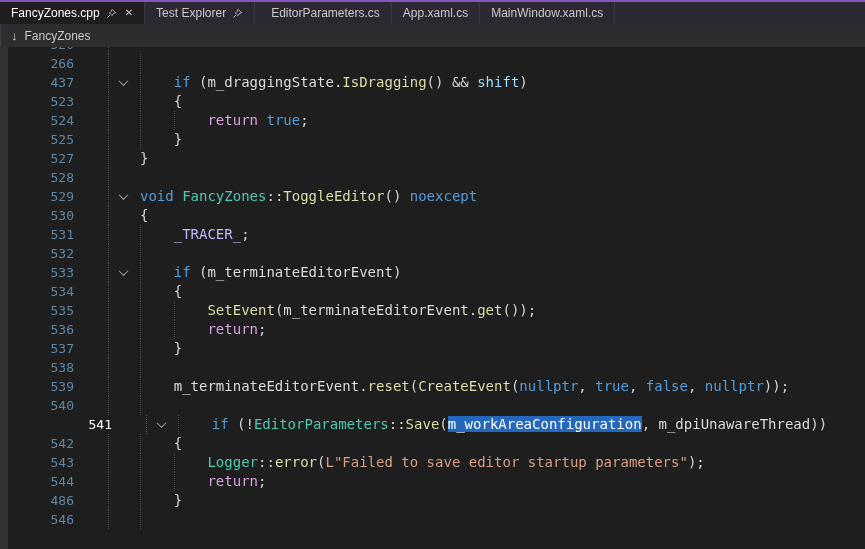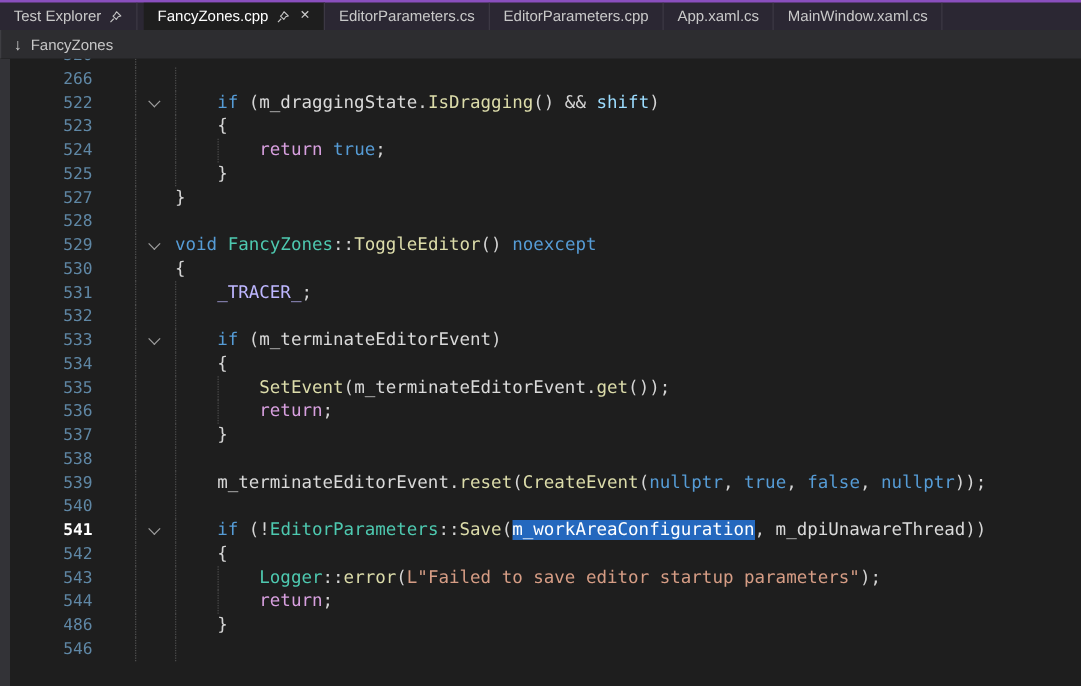--- a/index.html
+++ b/index.html
@@ -24,21 +24,21 @@
          border-top:4px solid #b9b9b9;}
   .nav-right{flex:1;border-left:1px solid #3e3e42;display:flex;align-items:center;gap:7px;padding:0 10px;}
   .down-arrow{font-size:13px;color:#cfcfcf;}
 
   
   .editor{flex:1;position:relative;background:var(--editorBg,#1e1e1e);overflow:hidden;}
   .glyphstrip{position:absolute;left:0;top:0;bottom:0;width:8px;background:var(--glyphStrip,#333337);}
   .lines{margin-top:-12px;position:relative;}
   .row{display:flex;height:19px;line-height:19px;padding-left:8px;}
   .num{flex:0 0 66px;text-align:right;font:13px/19px "DejaVu Sans Mono",monospace;color:var(--lineNum,#5f87a5);}
-  .row.cur .num{color:#ffffff;font-weight:700;}
+  .row.cur .num{color:#ffffff;font-weight:400;margin-left:38px;}
   .gap{flex:0 0 34px;}
   .fold{flex:0 0 28px;border-left:1px dotted #4f4f4f;display:flex;align-items:center;justify-content:center;}
   .chev{width:6px;height:6px;border-right:1.4px solid #9f9f9f;border-bottom:1.4px solid #9f9f9f;
         transform:rotate(45deg) translate(-1px,-1px);}
   .code{flex:1;position:relative;font:14px/19px "DejaVu Sans Mono",monospace;white-space:pre;
         color:#d4d4d4;padding-left:3px;}
   .guide{position:absolute;top:0;bottom:0;width:0;border-left:1px dotted var(--guide,#4b4b4b);}
 
   
   .sg-k{color:var(--kw,#569cd6);}
@@ -51,44 +51,41 @@
   .sg-s{color:var(--str,#d69d85);}
   .sg-m{color:var(--macro,#beb7ff);}
   .sg-sel{color:#ffffff;background:var(--selBg,#2468be);}
 </style>
 </head>
 <body>
 
 <div class="window">
 
   <div class="tabbar">
-      <div class="tab tool">
-        <span>Test Explorer</span>
-        <span class="pinwrap">
-          <svg viewBox="0 0 16 16" width="11" height="11">
-            <path d="M9 2l5 5-3 .8L8.8 11 5 7.2 7.2 5z" fill="none" stroke="#c5c5c5" stroke-width="1.3" stroke-linejoin="round"></path>
-            <path d="M5.8 10.2L2 14" stroke="#c5c5c5" stroke-width="1.3"></path>
-          </svg>
-        </span>
-      </div>
       <div class="tab active">
         <span>FancyZones.cpp</span>
         <span class="pinwrap">
           <svg viewBox="0 0 16 16" width="11" height="11">
             <path d="M9 2l5 5-3 .8L8.8 11 5 7.2 7.2 5z" fill="none" stroke="#c5c5c5" stroke-width="1.3" stroke-linejoin="round"></path>
             <path d="M5.8 10.2L2 14" stroke="#c5c5c5" stroke-width="1.3"></path>
           </svg>
         </span>
         <span class="close">✕</span>
       </div>
+      <div class="tab tool">
+        <span>Test Explorer</span>
+        <span class="pinwrap">
+          <svg viewBox="0 0 16 16" width="11" height="11">
+            <path d="M9 2l5 5-3 .8L8.8 11 5 7.2 7.2 5z" fill="none" stroke="#c5c5c5" stroke-width="1.3" stroke-linejoin="round"></path>
+            <path d="M5.8 10.2L2 14" stroke="#c5c5c5" stroke-width="1.3"></path>
+          </svg>
+        </span>
+      </div>
       <div class="tab">
         <span>EditorParameters.cs</span>
-      </div>
-      <div class="tab">
-        <span>EditorParameters.cpp</span>
       </div>
       <div class="tab">
         <span>App.xaml.cs</span>
       </div>
       <div class="tab">
         <span>MainWindow.xaml.cs</span>
       </div>
     </div>
 
   <div class="navbar">
@@ -107,21 +104,21 @@
           <div class="fold"></div>
           <div class="code"><span class="txt"></span></div>
         </div>
         <div class="row">
           <div class="num">266</div>
           <div class="gap"></div>
           <div class="fold"></div>
           <div class="code"><span class="guide" style="left: calc(0ch + 3px);"></span><span class="txt"></span></div>
         </div>
         <div class="row">
-          <div class="num">522</div>
+          <div class="num">437</div>
           <div class="gap"></div>
           <div class="fold">
             <span class="chev"></span>
           </div>
           <div class="code"><span class="guide" style="left: calc(0ch + 3px);"></span><span class="txt"><span class="sg-p">    </span><span class="sg-k">if</span><span class="sg-p"> (</span><span class="sg-w">m_draggingState</span><span class="sg-p">.</span><span class="sg-f">IsDragging</span><span class="sg-p">() &amp;&amp; </span><span class="sg-v">shift</span><span class="sg-p">)</span></span></div>
         </div>
         <div class="row">
           <div class="num">523</div>
           <div class="gap"></div>
           <div class="fold"></div>

